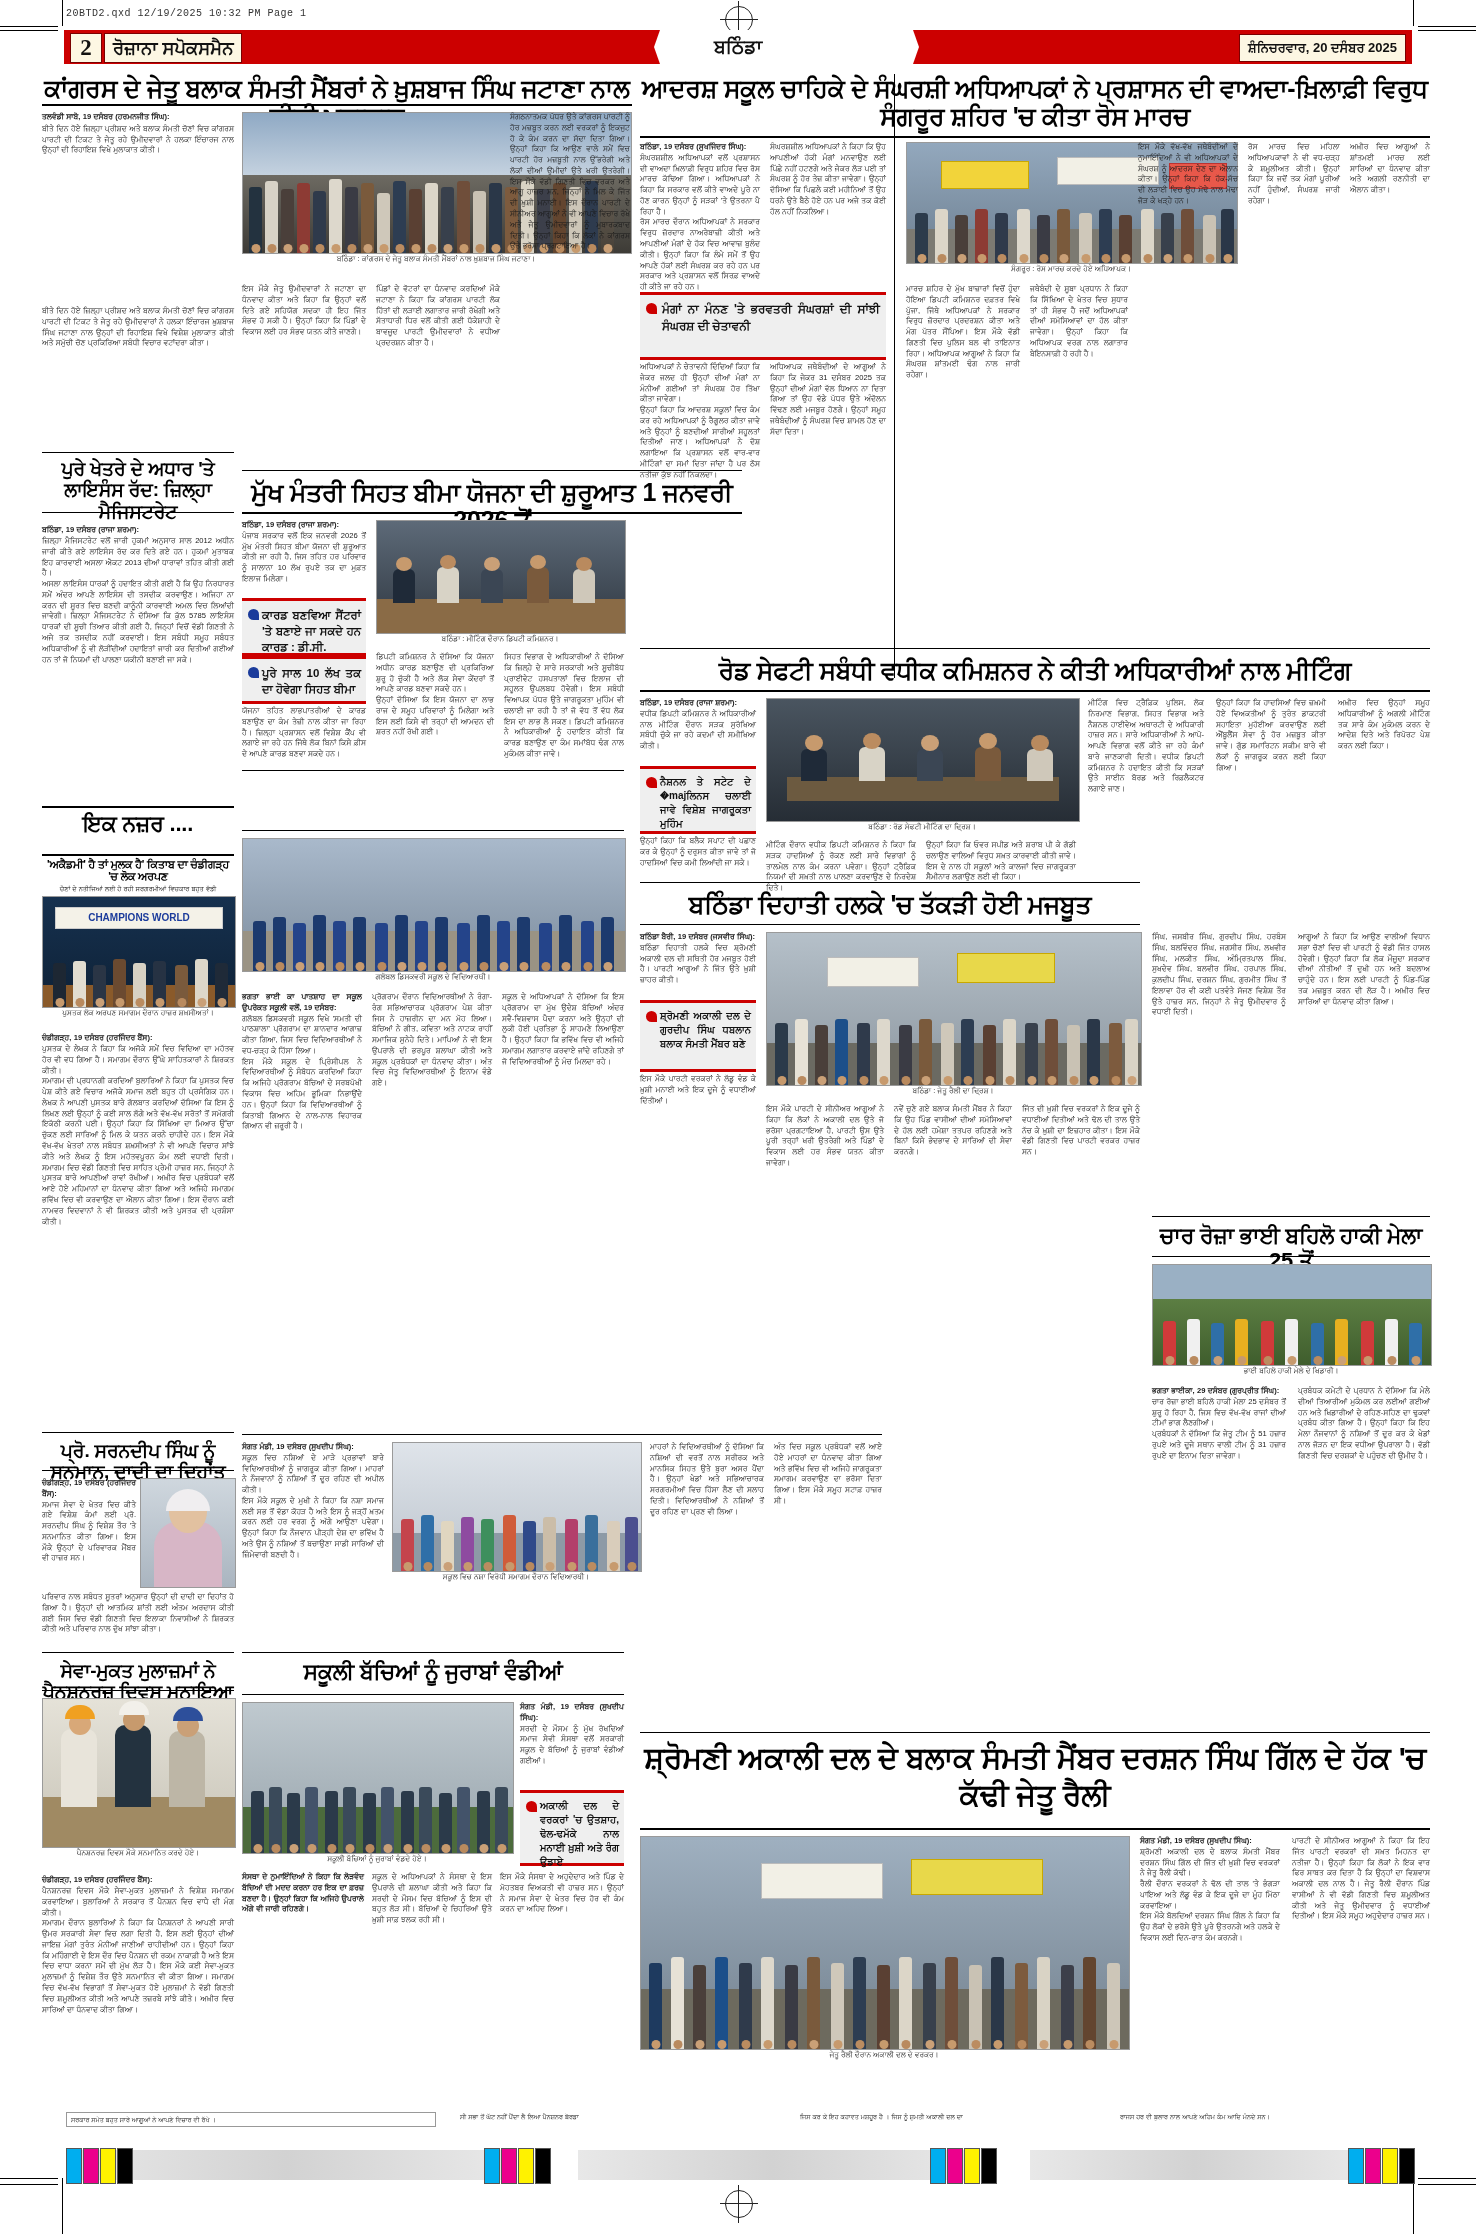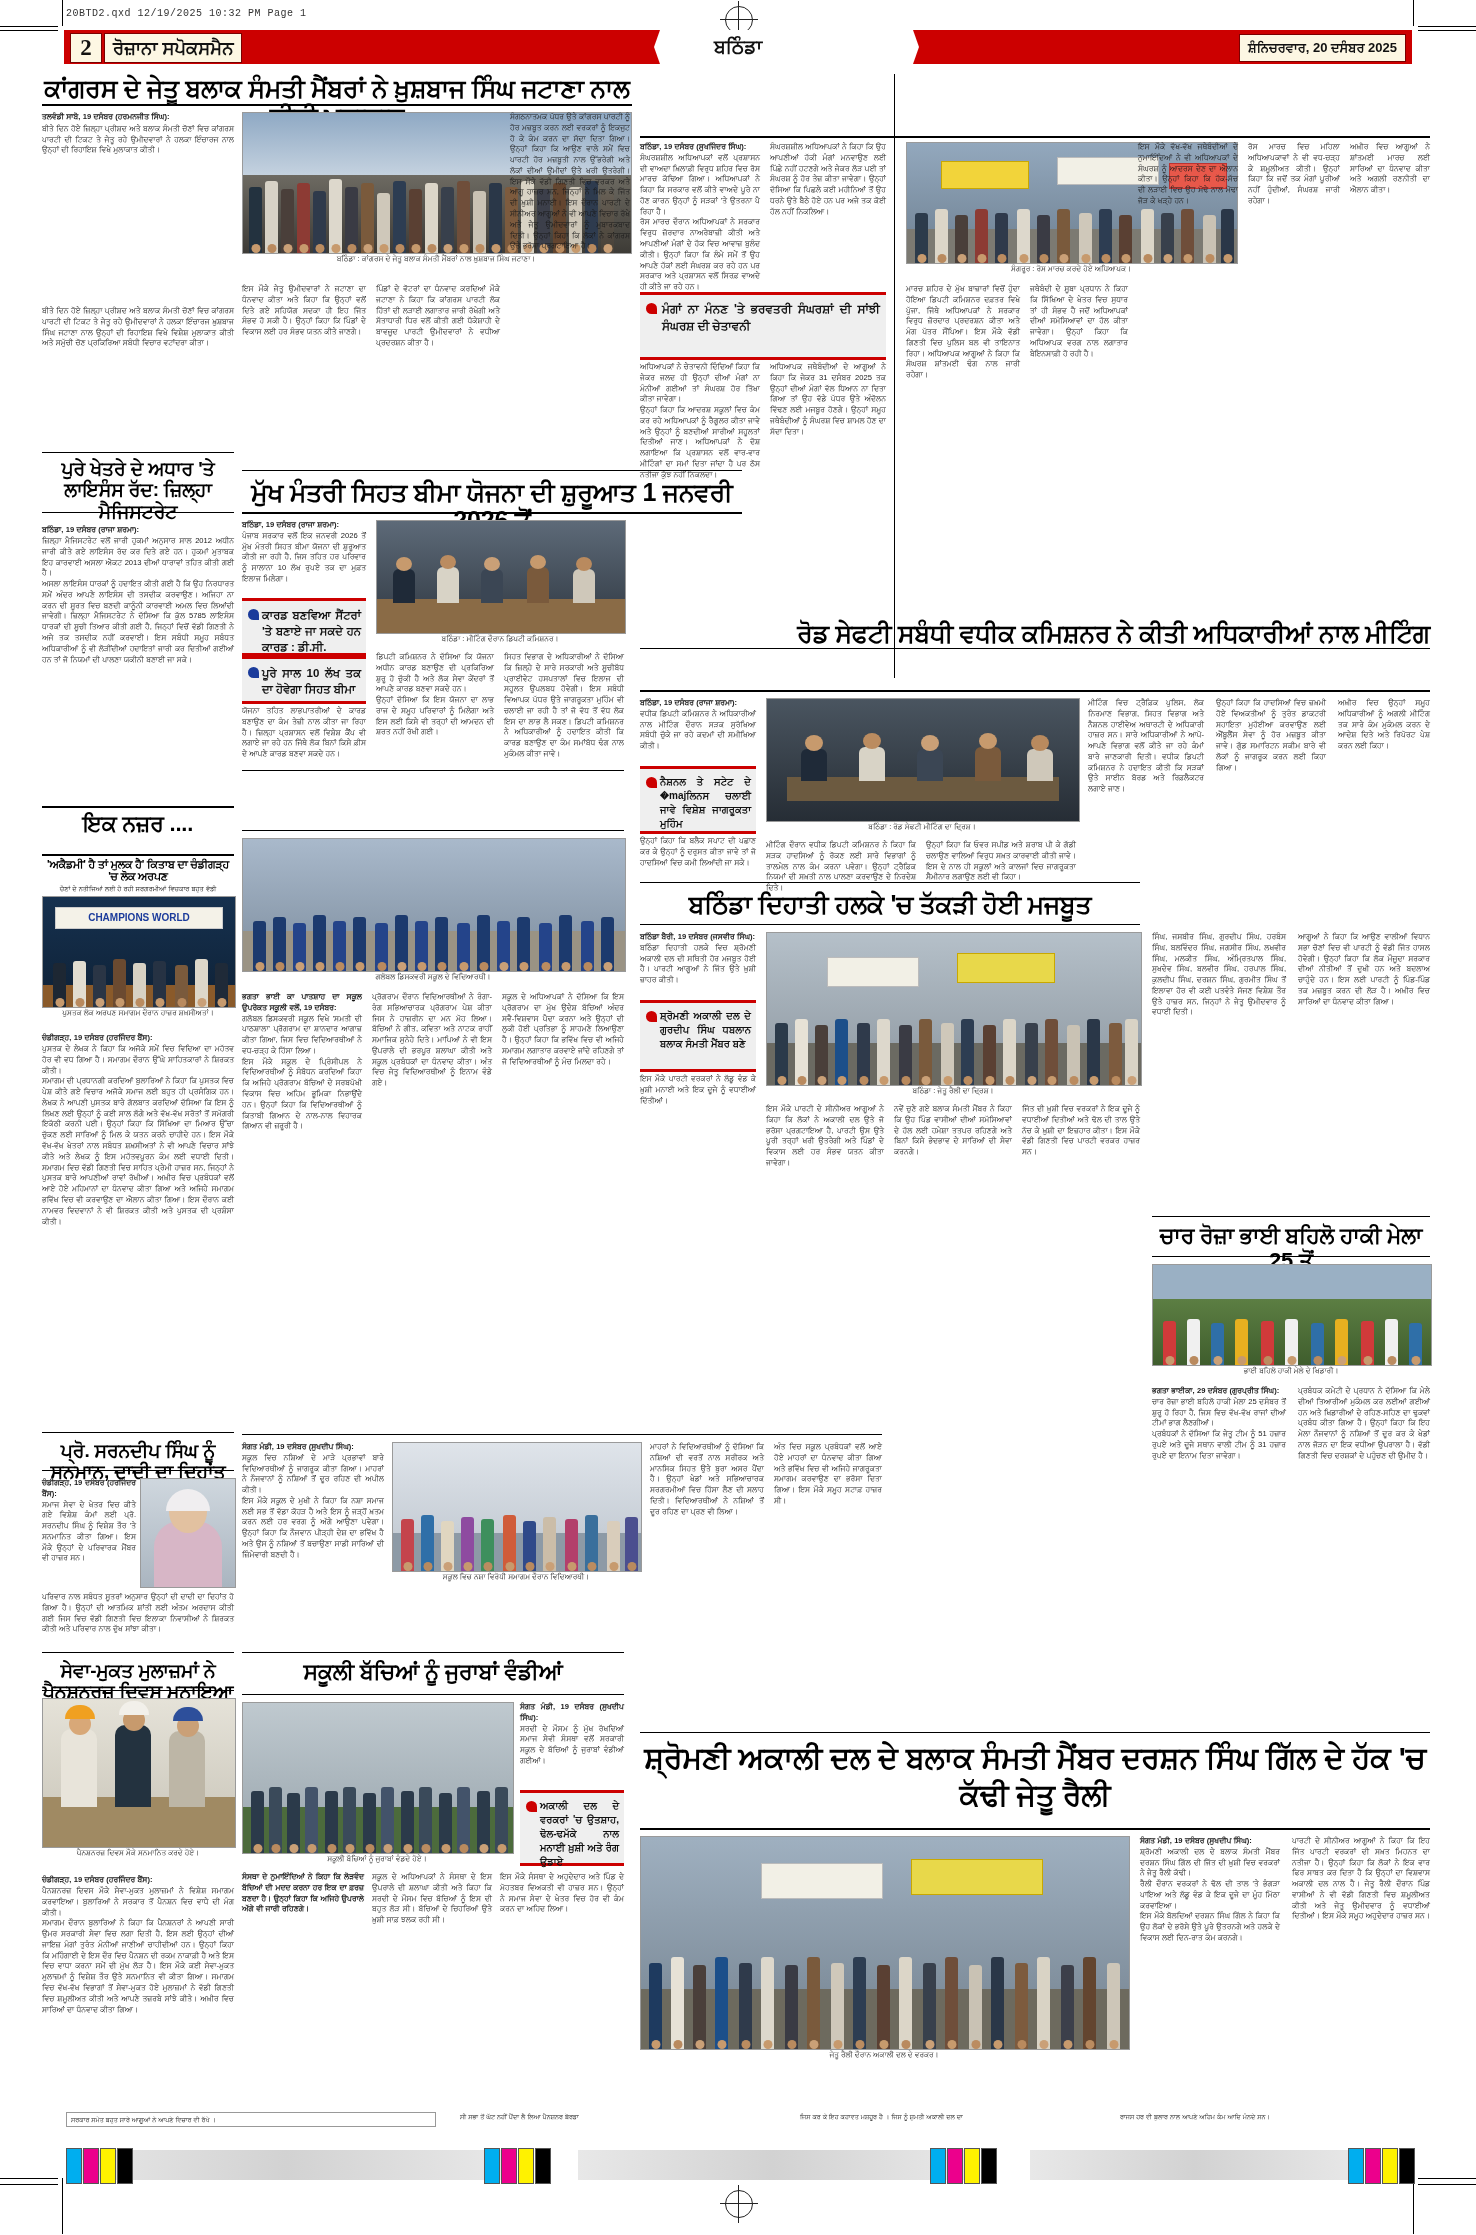--- a/index.html
+++ b/index.html
@@ -606,20 +606,21 @@
   </div>
   <div class="col" style="left:372px;top:1872px;width:120px;">
     <div class="txt">ਸਕੂਲ ਦੇ ਅਧਿਆਪਕਾਂ ਨੇ ਸੰਸਥਾ ਦੇ ਇਸ ਉਪਰਾਲੇ ਦੀ ਸ਼ਲਾਘਾ ਕੀਤੀ ਅਤੇ ਕਿਹਾ ਕਿ ਸਰਦੀ ਦੇ ਮੌਸਮ ਵਿਚ ਬੱਚਿਆਂ ਨੂੰ ਇਸ ਦੀ ਬਹੁਤ ਲੋੜ ਸੀ। ਬੱਚਿਆਂ ਦੇ ਚਿਹਰਿਆਂ ਉਤੇ ਖ਼ੁਸ਼ੀ ਸਾਫ਼ ਝਲਕ ਰਹੀ ਸੀ।</div>
   </div>
   <div class="col" style="left:500px;top:1872px;width:124px;">
     <div class="txt">ਇਸ ਮੌਕੇ ਸੰਸਥਾ ਦੇ ਅਹੁਦੇਦਾਰ ਅਤੇ ਪਿੰਡ ਦੇ ਮੋਹਤਬਰ ਵਿਅਕਤੀ ਵੀ ਹਾਜ਼ਰ ਸਨ। ਉਨ੍ਹਾਂ ਨੇ ਸਮਾਜ ਸੇਵਾ ਦੇ ਖੇਤਰ ਵਿਚ ਹੋਰ ਵੀ ਕੰਮ ਕਰਨ ਦਾ ਅਹਿਦ ਲਿਆ।</div>
   </div>
 
   <div class="vline" style="left:894px;top:74px;height:604px;"></div>
 
+  <div class="hl hl-xl" style="position:absolute;left:640px;top:74px;width:790px;">ਆਦਰਸ਼ ਸਕੂਲ ਚਾਹਿਕੇ ਦੇ ਸੰਘਰਸ਼ੀ ਅਧਿਆਪਕਾਂ ਨੇ ਪ੍ਰਸ਼ਾਸਨ ਦੀ ਵਾਅਦਾ-ਖ਼ਿਲਾਫ਼ੀ ਵਿਰੁਧ ਸੰਗਰੂਰ ਸ਼ਹਿਰ 'ਚ ਕੀਤਾ ਰੋਸ ਮਾਰਚ</div>
   <div class="hline" style="left:640px;top:136px;width:790px;height:2px;background:#000;"></div>
 
   <div class="photo" style="left:906px;top:142px;width:330px;height:120px;">
     <div style="position:absolute;inset:0;background:linear-gradient(#93a8bd,#6d7f90);"></div>
     <div style="position:absolute;left:0;right:0;bottom:0;height:34px;background:#7c7a72;"></div>
     <div style="position:absolute;left:34px;top:18px;width:86px;height:26px;background:#f2d43a;border:1px solid #c9a800;"></div>
     <div style="position:absolute;left:150px;top:14px;width:100px;height:26px;background:#f2f0e6;border:1px solid #bbb;"></div>
     <div style="position:absolute;left:262px;top:20px;width:56px;height:24px;background:#e8584a;border:1px solid #b33;"></div>
     <div class="crowd" style="height:62%;">
       <div class="person" style="left:8px;">
@@ -719,21 +720,21 @@
     <div class="txt">ਇਸ ਮੌਕੇ ਵੱਖ-ਵੱਖ ਜਥੇਬੰਦੀਆਂ ਦੇ ਨੁਮਾਇੰਦਿਆਂ ਨੇ ਵੀ ਅਧਿਆਪਕਾਂ ਦੇ ਸੰਘਰਸ਼ ਨੂੰ ਆਦਰਸ ਦੇਣ ਦਾ ਐਲਾਨ ਕੀਤਾ। ਉਨ੍ਹਾਂ ਕਿਹਾ ਕਿ ਹੱਕ-ਸੱਚ ਦੀ ਲੜਾਈ ਵਿਚ ਉਹ ਮੋਢੇ ਨਾਲ ਮੋਢਾ ਜੋੜ ਕੇ ਖੜ੍ਹੇ ਹਨ।</div>
   </div>
   <div class="col" style="left:1248px;top:142px;width:92px;">
     <div class="txt">ਰੋਸ ਮਾਰਚ ਵਿਚ ਮਹਿਲਾ ਅਧਿਆਪਕਾਵਾਂ ਨੇ ਵੀ ਵਧ-ਚੜ੍ਹ ਕੇ ਸ਼ਮੂਲੀਅਤ ਕੀਤੀ। ਉਨ੍ਹਾਂ ਕਿਹਾ ਕਿ ਜਦੋਂ ਤਕ ਮੰਗਾਂ ਪੂਰੀਆਂ ਨਹੀਂ ਹੁੰਦੀਆਂ, ਸੰਘਰਸ਼ ਜਾਰੀ ਰਹੇਗਾ।</div>
   </div>
   <div class="col" style="left:1350px;top:142px;width:80px;">
     <div class="txt">ਅਖ਼ੀਰ ਵਿਚ ਆਗੂਆਂ ਨੇ ਸ਼ਾਂਤਮਈ ਮਾਰਚ ਲਈ ਸਾਰਿਆਂ ਦਾ ਧੰਨਵਾਦ ਕੀਤਾ ਅਤੇ ਅਗਲੀ ਰਣਨੀਤੀ ਦਾ ਐਲਾਨ ਕੀਤਾ।</div>
   </div>
 
   <div class="hline" style="left:640px;top:648px;width:790px;height:1px;"></div>
-  <div class="hl hl-xl" style="position:absolute;left:640px;top:619px;width:790px;text-align:right;">ਰੋਡ ਸੇਫਟੀ ਸਬੰਧੀ ਵਧੀਕ ਕਮਿਸ਼ਨਰ ਨੇ ਕੀਤੀ ਅਧਿਕਾਰੀਆਂ ਨਾਲ ਮੀਟਿੰਗ</div>
+  <div class="hl hl-xl" style="position:absolute;left:640px;top:656px;width:790px;">ਰੋਡ ਸੇਫਟੀ ਸਬੰਧੀ ਵਧੀਕ ਕਮਿਸ਼ਨਰ ਨੇ ਕੀਤੀ ਅਧਿਕਾਰੀਆਂ ਨਾਲ ਮੀਟਿੰਗ</div>
   <div class="hline" style="left:640px;top:690px;width:790px;height:2px;background:#000;"></div>
 
   <div class="photo" style="left:766px;top:698px;width:312px;height:122px;">
     <div style="position:absolute;inset:0;background:linear-gradient(#4a5560,#262d35);"></div>
     <div style="position:absolute;left:20px;bottom:20px;right:20px;height:24px;background:#6c5a40;"></div>
     <div style="position:absolute;left:34px;bottom:40px;width:26px;height:32px;background:#1f2a38;border-radius:6px 6px 0 0;"></div>
     <div style="position:absolute;left:38px;bottom:70px;width:18px;height:16px;background:#c79a6d;border-radius:50%;"></div>
     <div style="position:absolute;left:92px;bottom:40px;width:26px;height:34px;background:#d8d3c6;border-radius:6px 6px 0 0;"></div>
     <div style="position:absolute;left:96px;bottom:72px;width:18px;height:16px;background:#bb8c60;border-radius:50%;"></div>
     <div style="position:absolute;left:150px;bottom:40px;width:26px;height:32px;background:#3b4654;border-radius:6px 6px 0 0;"></div>

